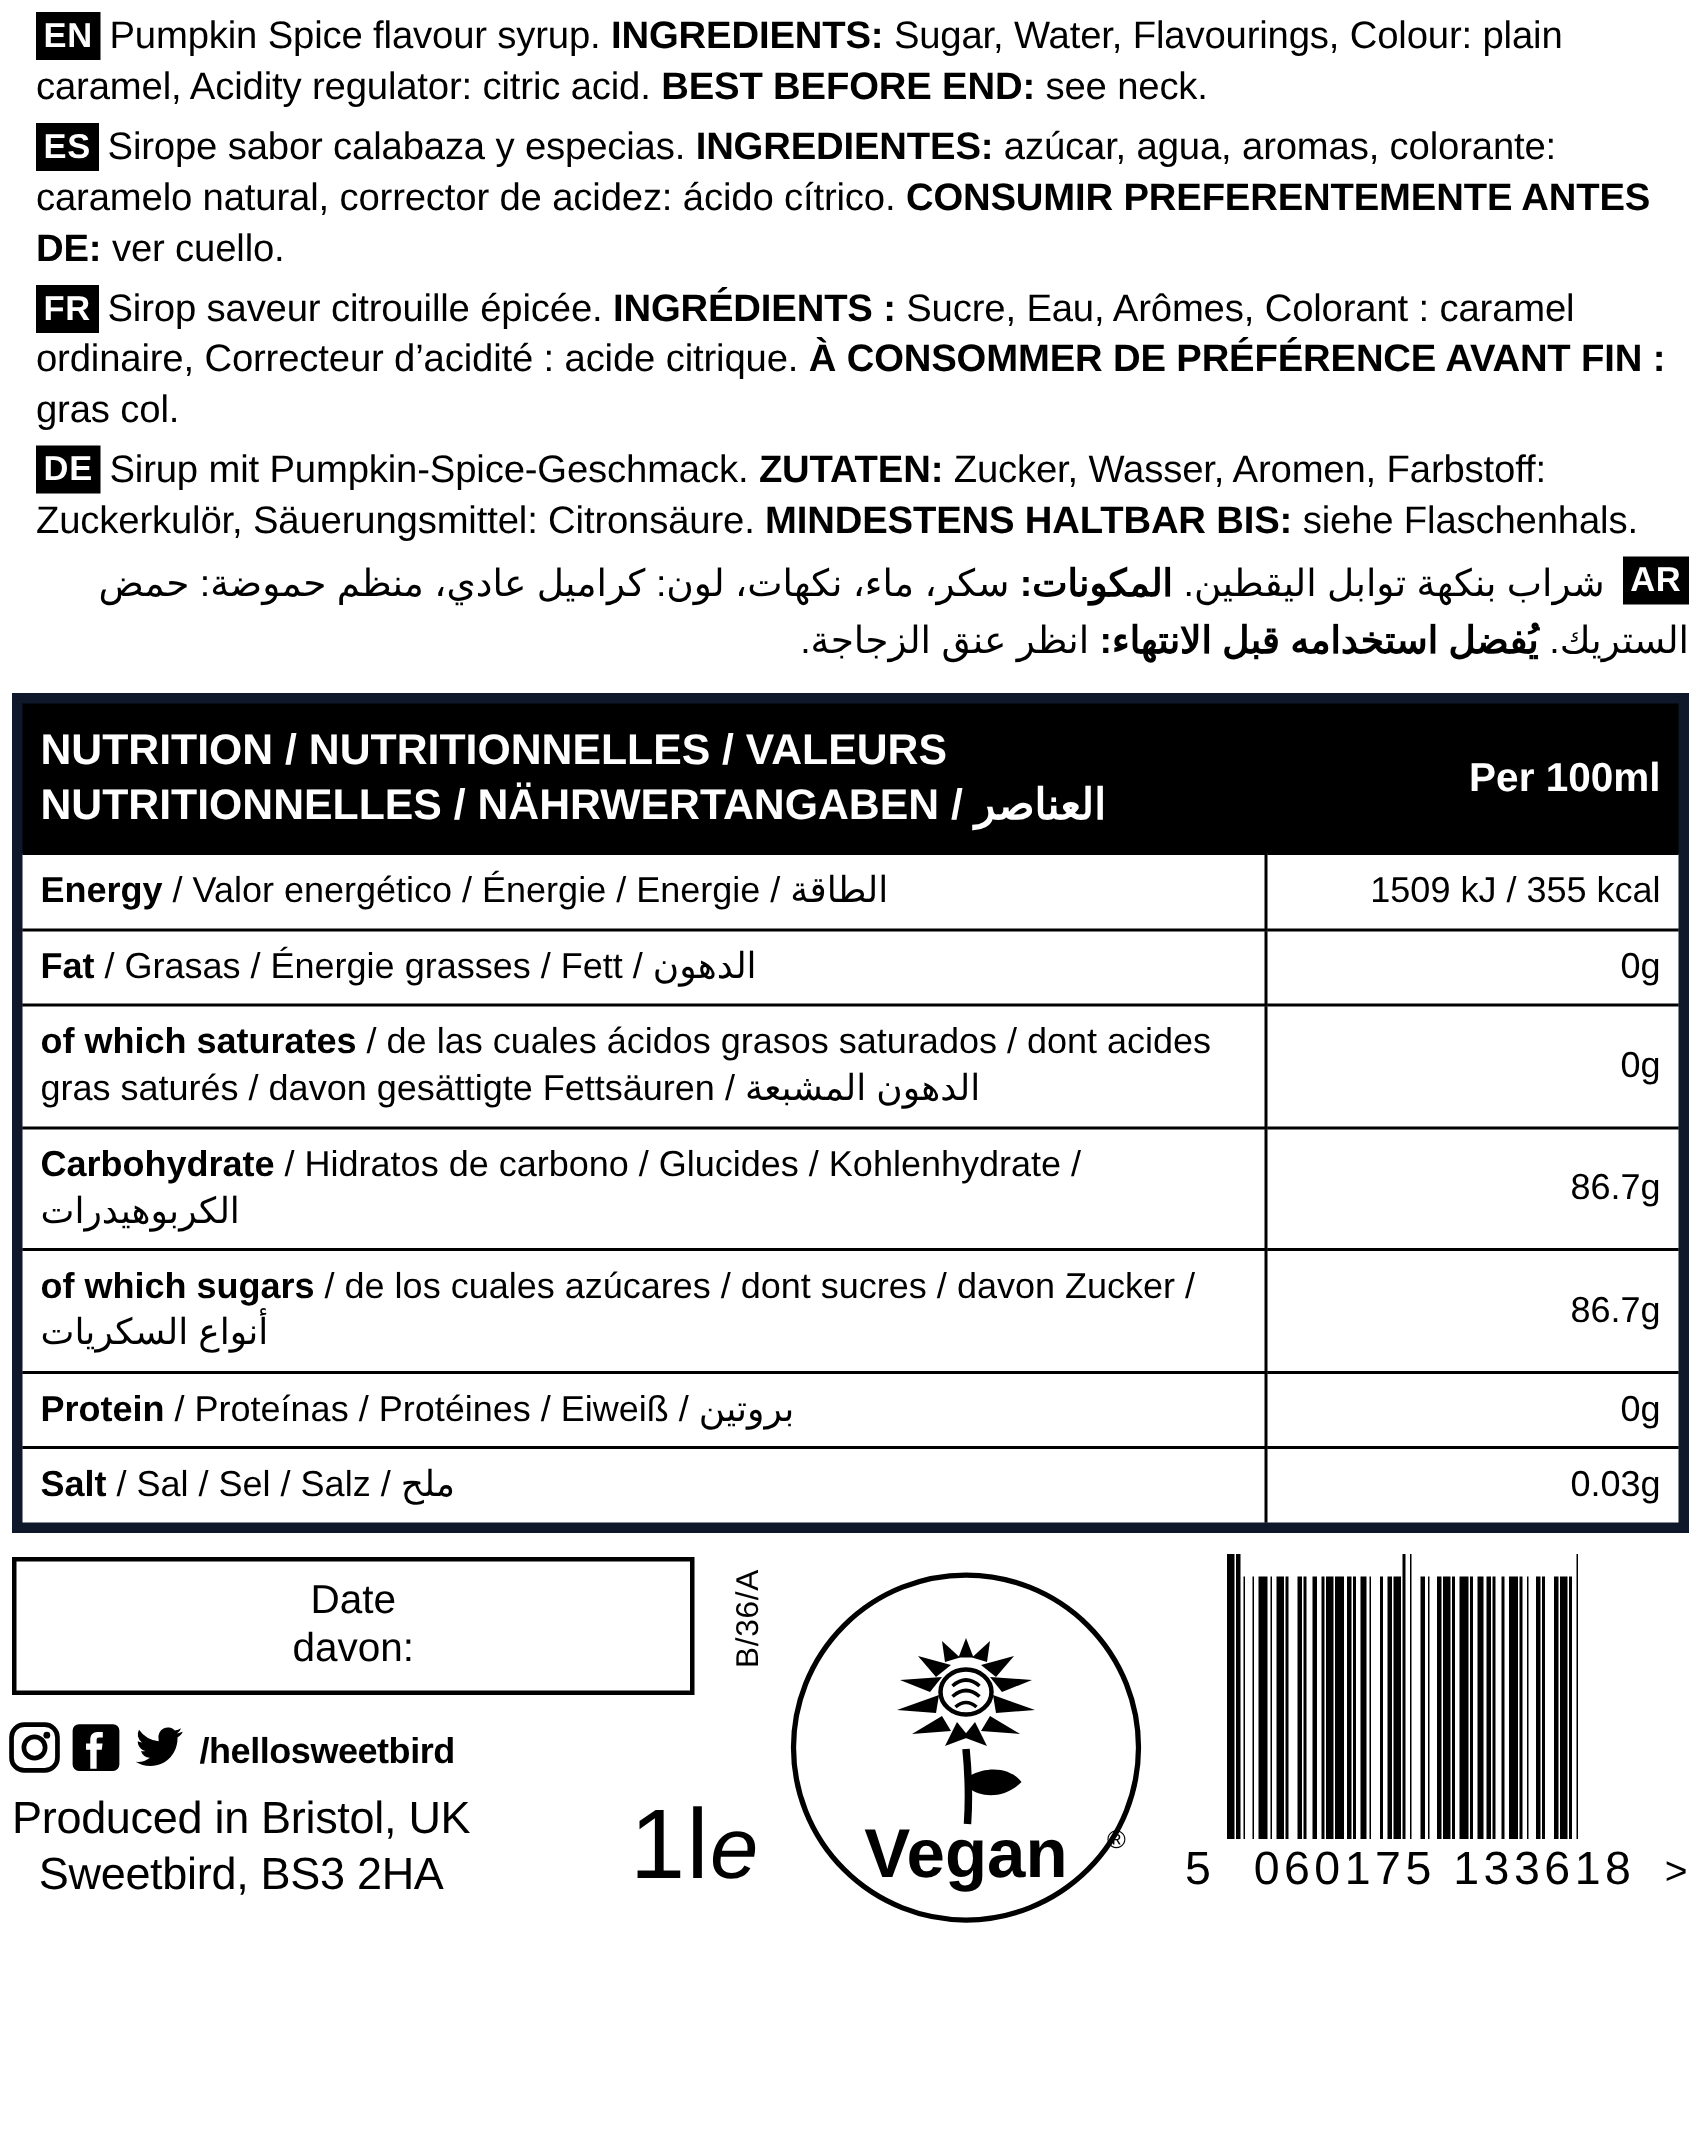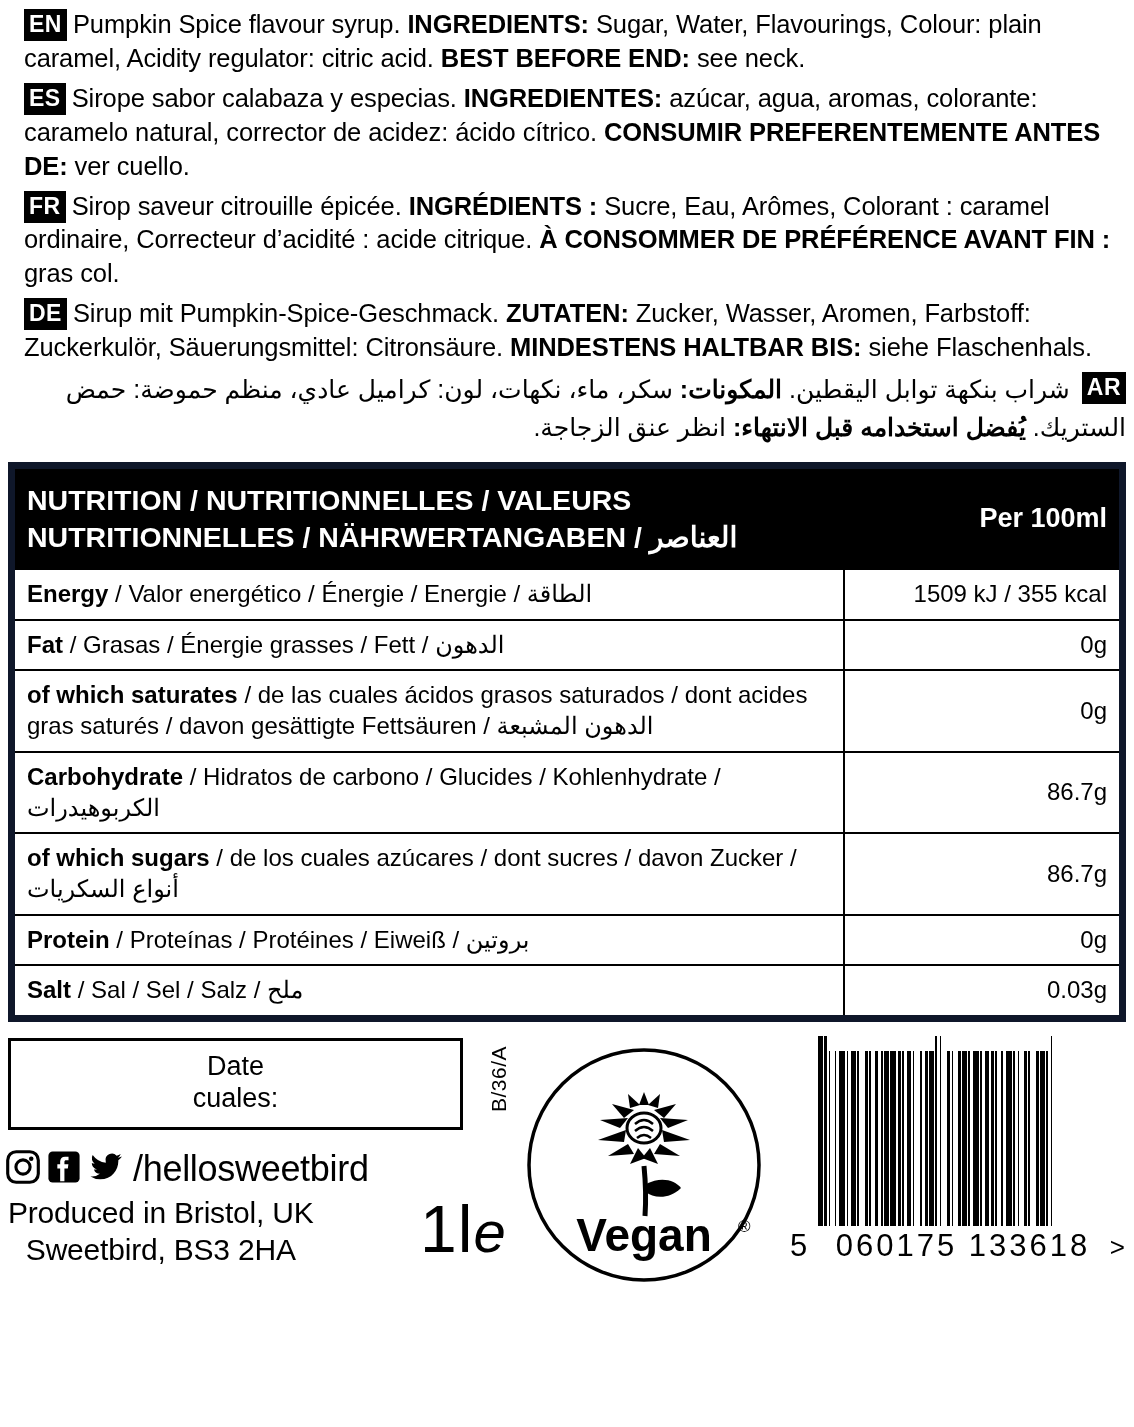--- a/index.html
+++ b/index.html
@@ -132,22 +132,22 @@
   }
   .social {
     position: absolute;
     left: 6px;
     top: 112px;
     display: flex;
     align-items: center;
     gap: 7px;
   }
   .social .handle {
-    font-size: 36px;
-    font-weight: 400;
+    font-size: 24px;
+    font-weight: 700;
     margin-left: 2px;
     letter-spacing: -0.3px;
   }
   .addr {
     position: absolute;
     left: 8px;
     top: 158px;
     font-size: 30px;
     line-height: 1.24;
     letter-spacing: -0.2px;
@@ -266,21 +266,21 @@
         <td><span class="nutrient-name">Salt</span><span> / Sal / Sel / Salz / ملح</span></td>
         <td class="col-val">0.03g</td>
       </tr>
     </tbody>
   </table>
 
   <div class="footer">
 
     <div class="date-box">
       <div>Date</div>
-      <div>cuales:</div>
+      <div>davon:</div>
     </div>
 
     <div class="batch">B/36/A</div>
 
     <div class="social">
       <span>
         <svg width="34" height="34" viewBox="0 0 24 24">
           <rect x="1.2" y="1.2" width="21.6" height="21.6" rx="6" ry="6" fill="none" stroke="#000" stroke-width="2.2"></rect>
           <circle cx="12" cy="12" r="5" fill="none" stroke="#000" stroke-width="2.2"></circle>
           <circle cx="17.8" cy="6.2" r="1.6" fill="#000"></circle>

